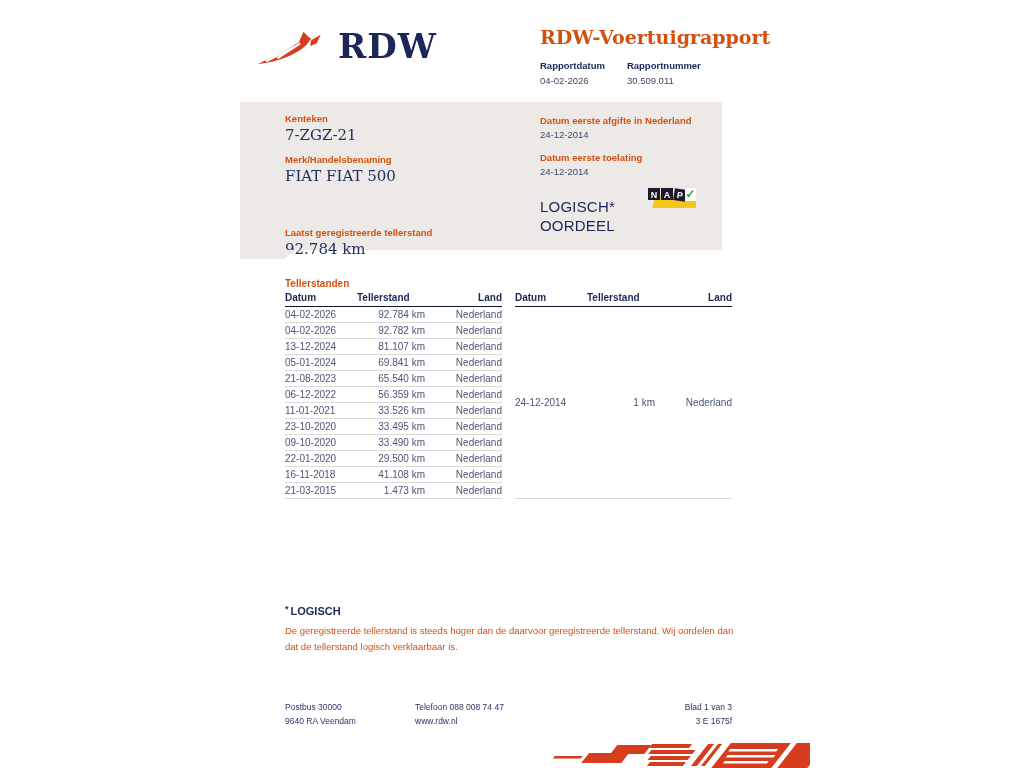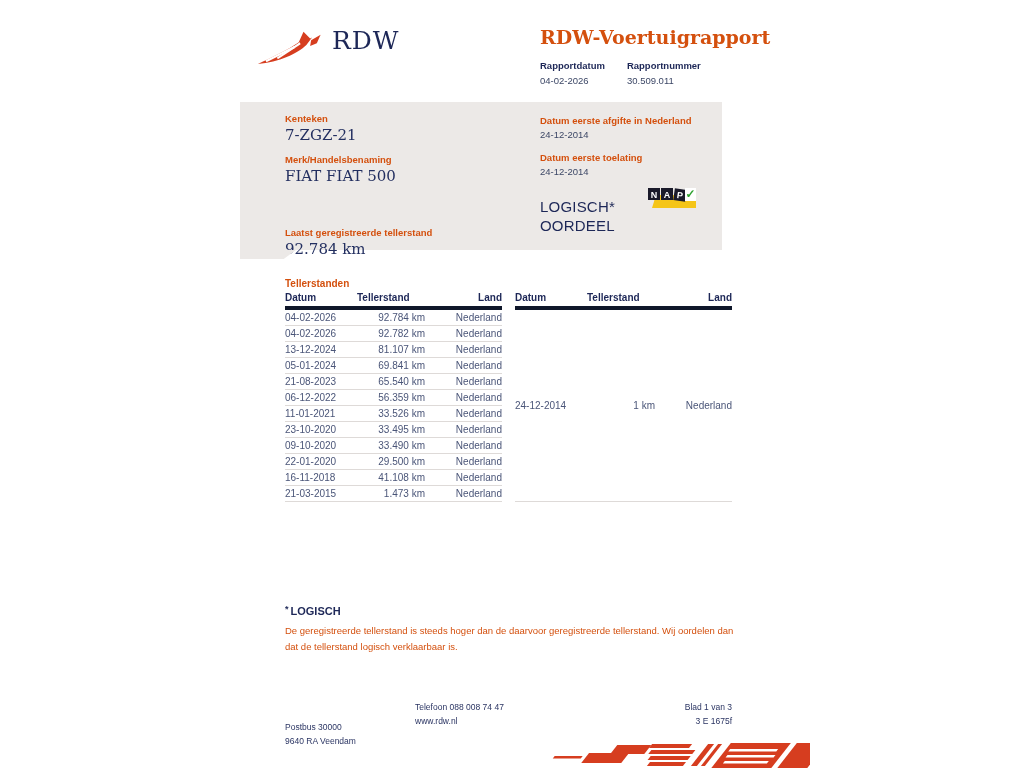--- a/index.html
+++ b/index.html
@@ -3,21 +3,21 @@
 <meta charset="utf-8">
 <style>
   * { margin:0; padding:0; box-sizing:border-box; }
   html,body { width:1024px; height:768px; background:#ffffff; overflow:hidden; }
   body { font-family:"Liberation Sans", sans-serif; }
   .page { position:relative; width:1024px; height:768px; background:#fff; }
 
   
   .logo-wrap { position:absolute; left:256px; top:24px; display:flex; align-items:flex-start; }
   .logo-svg { width:76px; height:46px; }
-  .brand { font-family:"DejaVu Serif", serif; font-size:25px; color:#1d2757; letter-spacing:1px; margin-left:0; margin-top:2px; }
+  .brand { font-family:"DejaVu Serif", serif; font-size:34px; color:#1d2757; letter-spacing:1px; margin-left:6px; margin-top:2px;font-weight:bold; }
 
   .title-block { position:absolute; left:540px; top:26px; }
   .doc-title { font-family:"DejaVu Serif", serif; font-weight:bold; font-size:19px; color:#d4500e; }
   .report-meta { display:flex; gap:22px; margin-top:12px; }
   .meta-label { font-size:9.5px; font-weight:bold; color:#1d2757; }
   .meta-value { font-size:9.5px; color:#3c4766; margin-top:4px; }
 
   
   .panel { position:absolute; left:240px; top:102px; width:482px; height:148px; background:#ece9e7; }
   .panel-tab { position:absolute; left:240px; top:250px; width:56px; height:9px; background:#ece9e7;
@@ -31,36 +31,36 @@
   .fgap2 { margin-top:42px; }
   .fgap3 { margin-top:9px; }
   .oordeel { margin-top:21px; font-size:15px; font-weight:normal; color:#1d2757; line-height:1.25; letter-spacing:.2px; }
   .nap { position:absolute; left:408px; top:84px; width:48px; height:26px; }
 
   
   .section-title { position:absolute; left:285px; top:278px; font-size:10px; font-weight:bold; color:#d4500e; }
   .tables { position:absolute; left:285px; top:290px; display:flex; gap:13px; }
   table { border-collapse:collapse; width:217px; table-layout:fixed; }
   th { font-size:10px; font-weight:bold; color:#1d2757; text-align:left; padding:2px 0 3px 0;
-       border-bottom:4px solid #0f172a; }
+       border-bottom:1px solid #0f172a; }
   td { font-size:10px; color:#4a5578; padding:2px 0; border-bottom:1px solid #dedad8; height:12px; }
   th.c0, td.c0 { width:72px; }
   th.c1 { width:68px; }
   td.c1 { width:68px; text-align:right; }
   th.c2, td.c2 { text-align:right; }
 
   
   .explain { position:absolute; left:285px; top:604px; width:450px; }
   .explain-title { font-size:11px; font-weight:bold; color:#1d2757; }
   .explain-title .star { font-size:9px; vertical-align:3px; margin-right:2px; }
   .explain-body { margin-top:6px; font-size:9.5px; color:#d4500e; line-height:1.65; }
 
   
   .footer { position:absolute; left:285px; top:700px; width:447px; font-size:8.5px; color:#2b3563; }
-  .footer .fcol1 { position:absolute; left:0;margin-top:20px; }
+  .footer .fcol1 { position:absolute; left:0; }
   .footer .fcol2 { position:absolute; left:130px; }
   .footer .fcol3 { position:absolute; right:0; text-align:right; }
   .footer div div { line-height:14px; }
 
   .deco { position:absolute; left:550px; top:739px; width:260px; height:29px; overflow:hidden; }
 </style>
 </head>
 <body>
 
 <div class="page">

